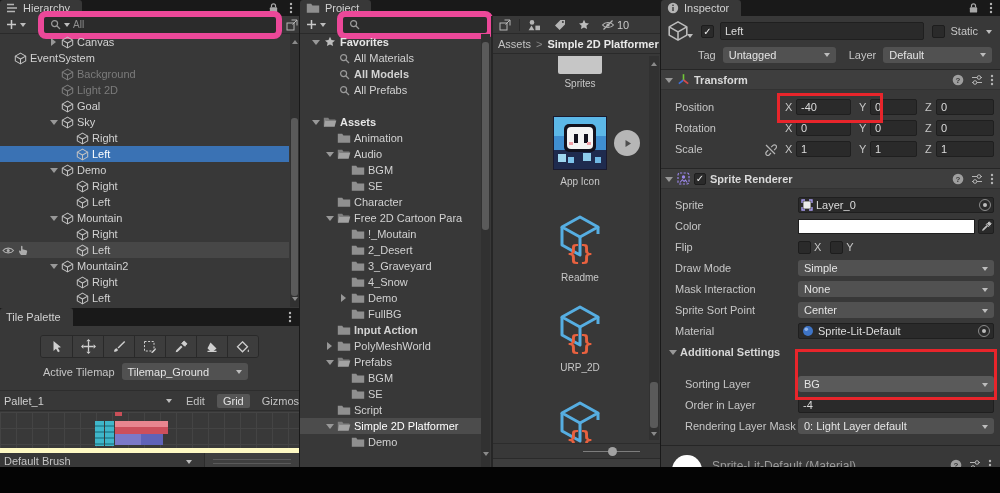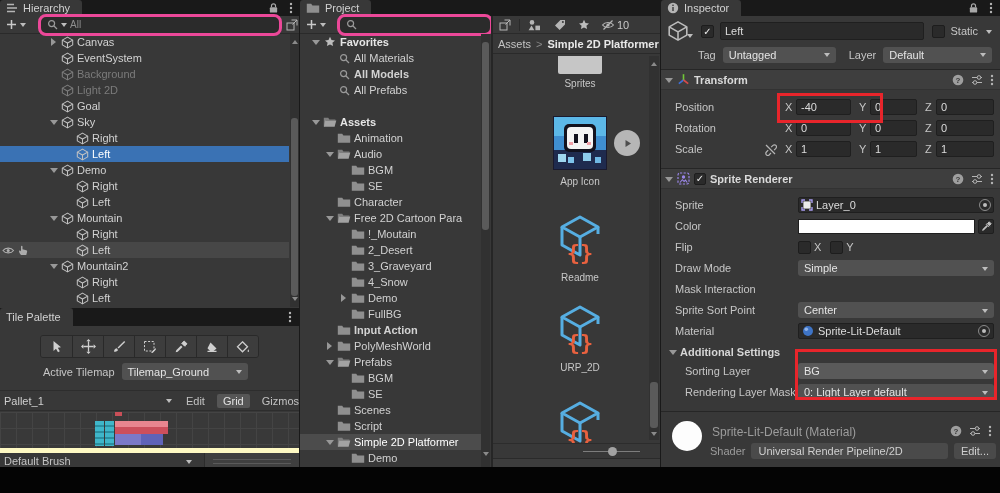--- a/index.html
+++ b/index.html
@@ -15,21 +15,21 @@
   #bottomstrip{position:absolute;left:0;top:467px;width:1000px;height:26px;background:#040404}
   .annbox{position:absolute;border:3px solid #e8252b;z-index:30;pointer-events:none}
   #redbox1{left:777px;top:93px;width:106px;height:30px}
   #redbox2{left:795px;top:349px;width:202px;height:51px}
   
   .tabbar{position:absolute;left:0;top:0;right:0;height:16px;background:#191919;display:flex;align-items:stretch}
   .tab{background:#383838;color:#d2d2d2;display:flex;align-items:center;gap:5px;padding:0 12px 0 6px;border-radius:3px 3px 0 0;font-size:11px}
   .tbright{position:absolute;top:2px;display:inline-flex}
   
   .toolbar{position:absolute;left:0;top:16px;right:0;height:18px;background:#383838;border-bottom:1px solid #2a2a2a;display:flex;align-items:center}
-  .srch{background:#2b2b2b;border:3px solid #ec4899;border-radius:8px;height:17px;display:flex;align-items:center;color:#8f8f8f;font-size:10px;padding:8px 6px;gap:3px}
+  .srch{background:#2b2b2b;border:6px solid #ec4899;border-radius:8px;height:17px;display:flex;align-items:center;color:#8f8f8f;font-size:10px;padding:8px 6px;gap:3px}
   .ic{display:inline-flex;align-items:center;justify-content:center;flex:none}
   .car{width:0;height:0;border:3.5px solid transparent;border-top:4.5px solid #bdbdbd;margin-top:4px;flex:none}
   .car.sm{border-width:3px;border-top-width:4px}
   .tri-d{width:0;height:0;border:4px solid transparent;border-top:5px solid #989898;margin-top:5px}
   .tri-r{width:0;height:0;border:4px solid transparent;border-left:5px solid #989898;margin-left:3px}
   
   .tree{position:absolute;overflow:hidden}
   .hrow{height:16px;display:flex;align-items:center;white-space:nowrap;color:#d2d2d2;position:relative}
   .hrow .arr{width:13px;display:inline-flex;justify-content:center;flex:none}
   .hrow .icw{width:15px;display:inline-flex;justify-content:center;flex:none}
@@ -157,21 +157,21 @@
             <span class="tri-r"></span>
           </span>
           <span class="ic icw">
             <svg xmlns="http://www.w3.org/2000/svg" width="13" height="13" viewBox="0 0 14 14">
               <path d="M7 1.2L12.6 4.4V9.6L7 12.8 1.4 9.6V4.4z" fill="none" stroke="#c2c2c2" stroke-width="1.1" stroke-linejoin="round"></path>
               <path d="M1.4 4.4L7 7.6l5.6-3.2M7 7.6v5.2" fill="none" stroke="#c2c2c2" stroke-width="1.1"></path>
             </svg>
           </span>
           <span class="lab">Canvas</span>
         </div>
-        <div class="hrow" style="padding-left: 47px;">
+        <div class="hrow" style="">
           <span class="arr"></span>
           <span class="ic icw">
             <svg xmlns="http://www.w3.org/2000/svg" width="13" height="13" viewBox="0 0 14 14">
               <path d="M7 1.2L12.6 4.4V9.6L7 12.8 1.4 9.6V4.4z" fill="none" stroke="#c2c2c2" stroke-width="1.1" stroke-linejoin="round"></path>
               <path d="M1.4 4.4L7 7.6l5.6-3.2M7 7.6v5.2" fill="none" stroke="#c2c2c2" stroke-width="1.1"></path>
             </svg>
           </span>
           <span class="lab">EventSystem</span>
         </div>
         <div class="hrow dim" style="padding-left: 47px;">
@@ -728,29 +728,20 @@
           <span class="lab">BGM</span>
         </div>
         <div class="hrow prow" style="padding-left: 37px;">
           <span class="arr"></span>
           <span class="ic icw">
             <svg xmlns="http://www.w3.org/2000/svg" width="14" height="12" viewBox="0 0 14 12">
               <path d="M.8 1.8h4.4l1.2 1.6h6.8v7.4H.8z" fill="#8f8f8f"></path>
             </svg>
           </span>
           <span class="lab">SE</span>
-        </div>
-        <div class="hrow prow" style="padding-left: 23px;">
-          <span class="arr"></span>
-          <span class="ic icw">
-            <svg xmlns="http://www.w3.org/2000/svg" width="14" height="12" viewBox="0 0 14 12">
-              <path d="M.8 1.8h4.4l1.2 1.6h6.8v7.4H.8z" fill="#8f8f8f"></path>
-            </svg>
-          </span>
-          <span class="lab">Scenes</span>
         </div>
         <div class="hrow prow" style="padding-left: 23px;">
           <span class="arr"></span>
           <span class="ic icw">
             <svg xmlns="http://www.w3.org/2000/svg" width="14" height="12" viewBox="0 0 14 12">
               <path d="M.8 1.8h4.4l1.2 1.6h6.8v7.4H.8z" fill="#8f8f8f"></path>
             </svg>
           </span>
           <span class="lab">Script</span>
         </div>
@@ -1090,20 +1081,26 @@
           <div class="plabel">Draw Mode</div>
           <div class="ival">
               <div class="dd grow">
                 <span>Simple</span>
                 <span class="car"></span>
               </div>
             </div>
         </div>
         <div class="irow">
           <div class="plabel">Mask Interaction</div>
+          <div class="ival">
+              <div class="dd grow">
+                <span>None</span>
+                <span class="car"></span>
+              </div>
+            </div>
         </div>
         <div class="irow">
           <div class="plabel">Sprite Sort Point</div>
           <div class="ival">
               <div class="dd grow">
                 <span>Center</span>
                 <span class="car"></span>
               </div>
             </div>
         </div>
@@ -1119,26 +1116,34 @@
                 </span>
             <span>Sprite-Lit-Default</span>
             <span class="objpick" style="margin-left:auto"></span>
           </div>
             </div>
         </div>
         <div class="addhead">
           <span class="tri-d"></span>
           <span>Additional Settings</span>
         </div>
-        <div class="irow" style="margin-top:3px">
+        <div class="irow" style="margin-top:16px">
           <div class="plabel ind">Sorting Layer</div>
           <div class="ival">
               <div class="dd grow" style="background:#5a5a5a">
                 <span>BG</span>
                 <span class="car"></span>
+              </div>
+            </div>
+        </div>
+        <div class="irow">
+          <div class="plabel ind">Order in Layer</div>
+          <div class="ival">
+              <div class="fld grow">
+                <span>-4</span>
               </div>
             </div>
         </div>
         <div class="irow">
           <div class="plabel ind">Rendering Layer Mask</div>
           <div class="ival">
               <div class="dd grow">
                 <span>0: Light Layer default</span>
                 <span class="car"></span>
               </div>

